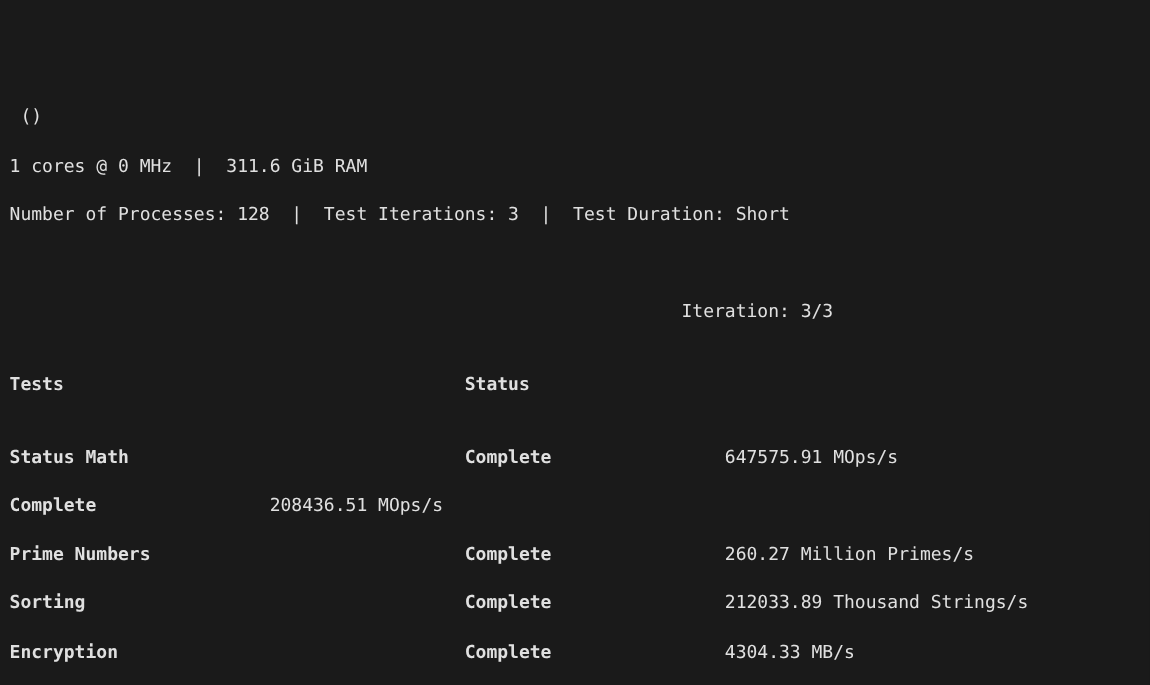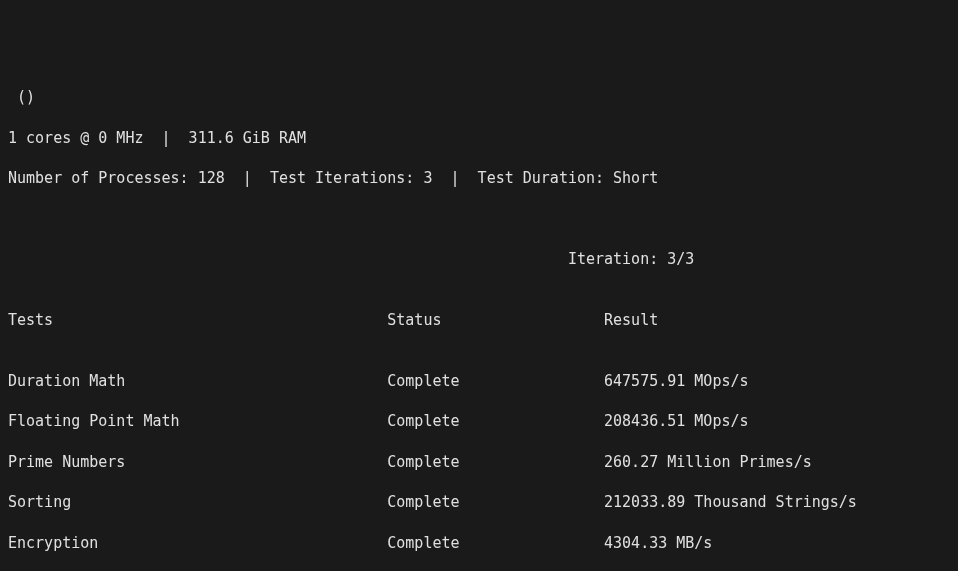--- a/index.html
+++ b/index.html
@@ -10,43 +10,42 @@
     font-family: "Consolas", "Menlo", "Monaco", monospace;
     font-size: 15px;
     line-height: 1.35;
     width: 958px;
     height: 571px;
     box-sizing: border-box;
     overflow: hidden;
     white-space: pre;
   }
   .row { display: flex; }
-  .c1 { width: 42ch; }
-  .c2 { width: 24ch; }
+  .c1 { width: 42ch; font-weight: bold; }
+  .c2 { width: 24ch; font-weight: bold; }
   .c3 { flex: 1; }
 </style>
 </head>
 <body>
 
 
 
 <div> ()</div>
 <div>1 cores @ 0 MHz  |  311.6 GiB RAM</div>
 <div>Number of Processes: 128  |  Test Iterations: 3  |  Test Duration: Short</div>
 <div> </div>
 <div>                                                              Iteration: 3/3</div>
 
 <div class="row">
   <span class="c1">Tests</span>
   <span class="c2">Status</span>
-  <span class="c3">Result</span>
 </div>
 
-<div class="row"><span class="c1">Duration Math</span><span class="c2">Complete</span><span class="c3">647575.91 MOps/s</span></div>
-<div class="row"><span class="c1">Floating Point Math</span><span class="c2">Complete</span><span class="c3">208436.51 MOps/s</span></div>
+<div class="row"><span class="c1">Status Math</span><span class="c2">Complete</span><span class="c3">647575.91 MOps/s</span></div>
+<div class="row"><span class="c2">Complete</span><span class="c3">208436.51 MOps/s</span></div>
 <div class="row"><span class="c1">Prime Numbers</span><span class="c2">Complete</span><span class="c3">260.27 Million Primes/s</span></div>
 <div class="row"><span class="c1">Sorting</span><span class="c2">Complete</span><span class="c3">212033.89 Thousand Strings/s</span></div>
 <div class="row"><span class="c1">Encryption</span><span class="c2">Complete</span><span class="c3">4304.33 MB/s</span></div>
 
 
 
 
 
 
 

